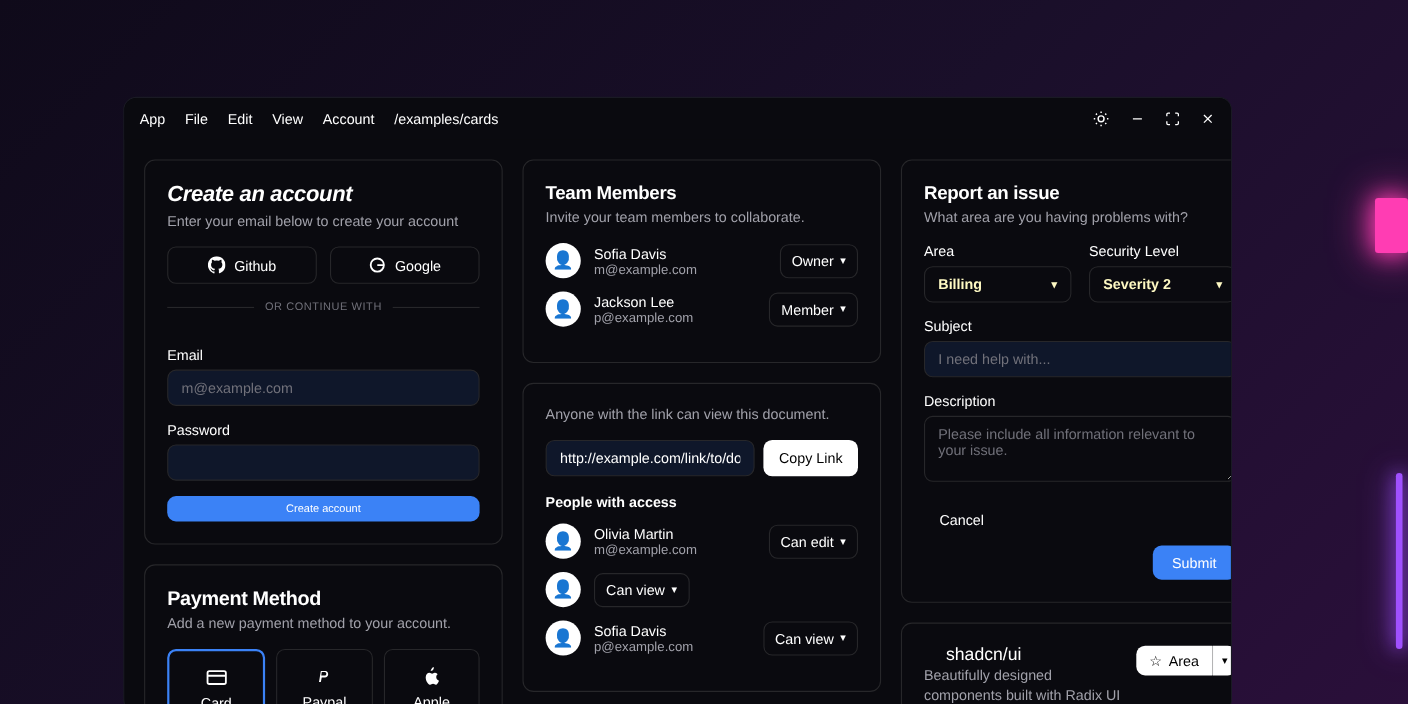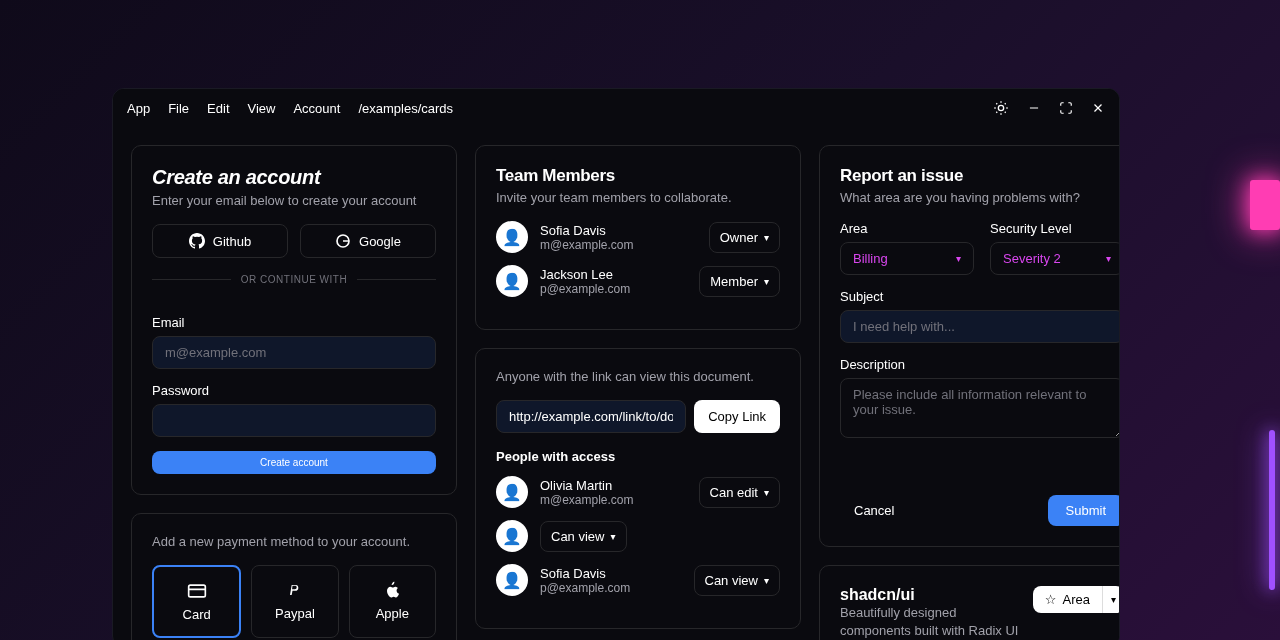--- a/index.html
+++ b/index.html
@@ -96,28 +96,28 @@
 .avatar { width: 32px; height: 32px; border-radius: 50%; background: #fff; flex-shrink: 0; display: flex; align-items: center; justify-content: center; font-size: 16px; color: #000; }
 .member-info { flex: 1; }
 .member-name { font-size: 13px; font-weight: 500; }
 .member-email { font-size: 12px; color: #a1a1aa; }
 .role-select { background: #0a0a0f; border: 1px solid #27272a; border-radius: 8px; padding: 7px 10px; font-size: 13px; color: #fff; cursor: pointer; display: flex; align-items: center; gap: 6px; }
 .share-row { display: flex; gap: 8px; margin-bottom: 16px; }
 .copy-btn { background: #fff; color: #000; border: none; border-radius: 8px; padding: 8px 14px; font-size: 13px; font-weight: 500; cursor: pointer; white-space: nowrap; }
 .sub-head { font-size: 13px; font-weight: 600; margin-bottom: 12px; }
 .row2 { display: flex; gap: 16px; margin-bottom: 14px; }
 .row2 .field { flex: 1; }
-.select-input { width: 100%; background: #0a0a0f; border: 1px solid #27272a; border-radius: 8px; padding: 8px 12px; font-size: 13px; color: #d946ef; cursor: pointer; display: flex; align-items: center; justify-content: space-between; }
+.select-input { width: 100%; background: #0a0a0f; border: 1px solid #27272a; border-radius: 8px; padding: 8px 12px; font-size: 13px; color: #fef9c3; cursor: pointer; display: flex; align-items: center; justify-content: space-between; font-weight: bold; }
 .textarea { width: 100%; background: #0a0a0f; border: 1px solid #27272a; border-radius: 8px; padding: 8px 12px; color: #fff; font-size: 13px; min-height: 60px; margin-bottom: 14px; resize: vertical; font-family: inherit; }
 .textarea::placeholder { color: #71717a; }
-.actions { display: flex; justify-content: space-between; align-items: flex-end; }
+.actions { display: flex; justify-content: space-between; align-items: flex-start; }
 .ghost-btn { background: transparent; border: none; color: #fff; font-size: 13px; cursor: pointer; padding: 8px 14px; }
 .submit-btn { background: #3b82f6; border: none; border-radius: 8px; padding: 8px 18px; font-size: 13px; font-weight: 500; color: #fff; cursor: pointer; margin-top: 39px; }
 .repo-head { display: flex; justify-content: space-between; align-items: flex-start; margin-bottom: 6px; }
-.repo-title { font-size: 16px; font-weight: 700; }
+.repo-title { font-size: 16px; font-weight: 400; margin-left: 20px; }
 .star-group { display: flex; align-items: stretch; }
 .star-btn { background: #fff; color: #000; border: none; border-radius: 8px 0 0 8px; padding: 6px 12px; font-size: 13px; font-weight: 500; display: flex; align-items: center; gap: 6px; cursor: pointer; }
 .star-drop { background: #fff; color: #000; border: none; border-left: 1px solid #ddd; border-radius: 0 8px 8px 0; padding: 6px 8px; cursor: pointer; display: flex; align-items: center; }
 .repo-desc { font-size: 13px; color: #a1a1aa; margin-bottom: 30px; max-width: 180px; line-height: 1.4; }
 .repo-meta { display: flex; gap: 14px; font-size: 12px; color: #a1a1aa; align-items: center; }
 .chev { font-size: 10px; }
 svg { display: block; }
 </style>
 </head>
 <body>
@@ -189,20 +189,21 @@
             <span>OR CONTINUE WITH</span>
           </div>
         <label class="form-label">Email</label>
         <input class="text-input" placeholder="m@example.com" style="">
         <label class="form-label">Password</label>
         <input type="password" class="text-input" style="">
         <button class="primary-btn">Create account</button>
       </div>
 
       <div class="card">
+        <div class="card-title med">Payment Method</div>
         <div class="card-desc">Add a new payment method to your account.</div>
         <div class="pay-row">
           <div class="pay-opt selected">
             <span>
                 <svg width="20" height="20" viewBox="0 0 24 24" fill="none" stroke="currentColor" stroke-width="2">
                   <rect x="2" y="5" width="20" height="14" rx="2"></rect>
                   <line x1="2" y1="10" x2="22" y2="10"></line>
                 </svg>
               </span>
             <span>Card</span>

